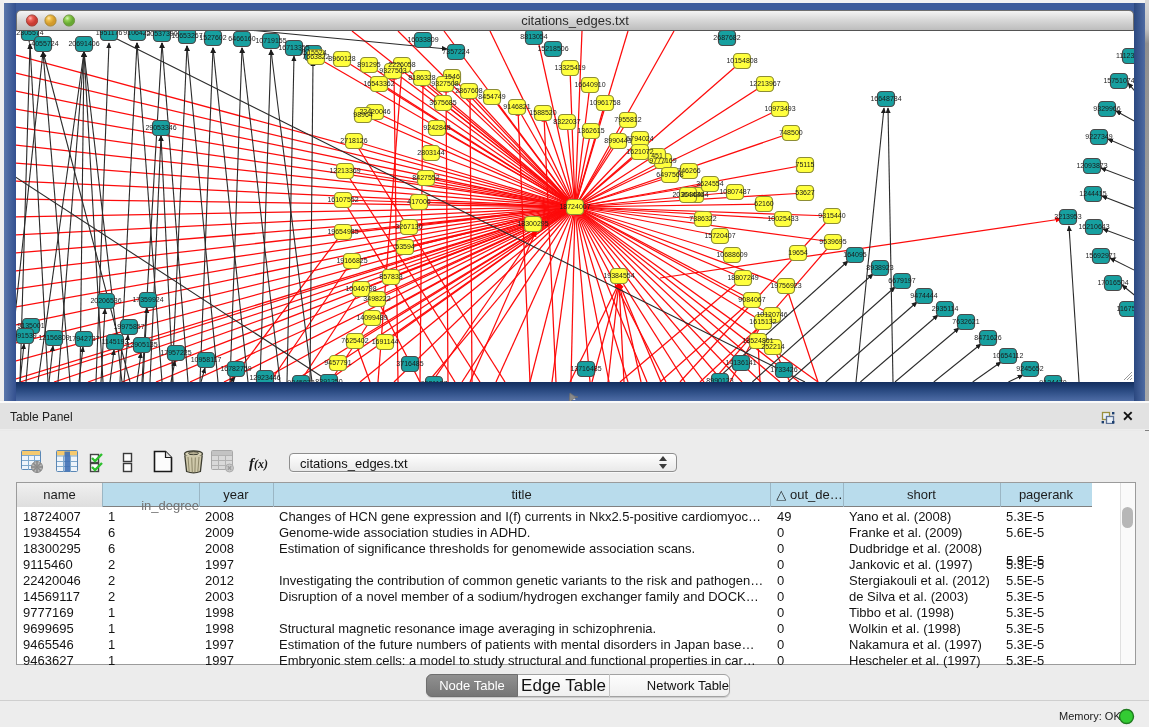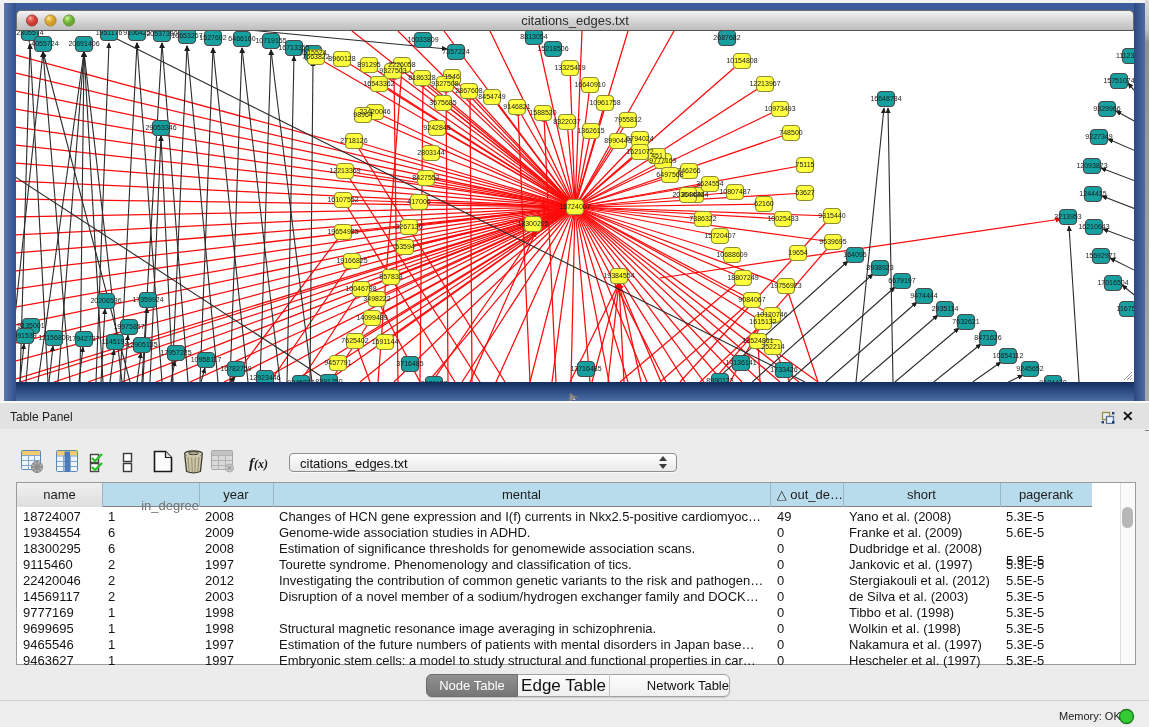--- a/index.html
+++ b/index.html
@@ -654,22 +654,22 @@
 <div class="abs" style="left:17px;top:483px;width:85px;height:24px;background:linear-gradient(180deg,#f0f0f0,#dedede)"></div>
 <div class="abs" style="top:483px;height:24px;left:102px;width:0;border-left:1px solid #9bb6c4"></div>
 <div class="abs" style="top:483px;height:24px;left:199px;width:0;border-left:1px solid #9bb6c4"></div>
 <div class="abs" style="top:483px;height:24px;left:273px;width:0;border-left:1px solid #9bb6c4"></div>
 <div class="abs" style="top:483px;height:24px;left:770px;width:0;border-left:1px solid #9bb6c4"></div>
 <div class="abs" style="top:483px;height:24px;left:843px;width:0;border-left:1px solid #9bb6c4"></div>
 <div class="abs" style="top:483px;height:24px;left:1000px;width:0;border-left:1px solid #9bb6c4"></div>
 <div class="abs" style="top:487px;font-size:13px;color:#1c1c1c;left:17px;width:85px;text-align:center">name</div>
 <div class="abs" style="top:498px;font-size:13px;color:#737373;left:102px;width:97px;text-align:right">in_degree</div>
 <div class="abs" style="top:487px;font-size:13px;color:#1c1c1c;left:199px;width:74px;text-align:center">year</div>
-<div class="abs" style="top:487px;font-size:13px;color:#1c1c1c;left:273px;width:497px;text-align:center">mental</div>
-<div class="abs" style="top:487px;font-size:13px;color:#1c1c1c;left:770px;width:73px;text-align:right;padding-left:6px">△ out_de…</div>
+<div class="abs" style="top:487px;font-size:13px;color:#1c1c1c;left:273px;width:497px;text-align:center">title</div>
+<div class="abs" style="top:487px;font-size:13px;color:#1c1c1c;left:770px;width:73px;text-align:center;padding-left:6px">△ out_de…</div>
 <div class="abs" style="top:487px;font-size:13px;color:#1c1c1c;left:843px;width:157px;text-align:center">short</div>
 <div class="abs" style="top:487px;font-size:13px;color:#1c1c1c;left:1000px;width:92px;text-align:center">pagerank</div>
 
 <div class="abs" style="left:0;top:0;width:1119px;height:727px;font-size:13px;color:#141414">
 <div style="position:absolute;top:509px;left:0;width:1100px;height:16px">
       <span style="position:absolute;left:23px;top:0;white-space:nowrap">18724007</span>
       <span style="position:absolute;left:108px;top:0;white-space:nowrap">1</span>
       <span style="position:absolute;left:205px;top:0;white-space:nowrap">2008</span>
       <span style="position:absolute;left:279px;top:0;white-space:nowrap">Changes of HCN gene expression and I(f) currents in Nkx2.5-positive cardiomyoc…</span>
       <span style="position:absolute;left:777px;top:0;white-space:nowrap">49</span>
@@ -691,21 +691,20 @@
       <span style="position:absolute;left:205px;top:0;white-space:nowrap">2008</span>
       <span style="position:absolute;left:279px;top:0;white-space:nowrap">Estimation of significance thresholds for genomewide association scans.</span>
       <span style="position:absolute;left:777px;top:0;white-space:nowrap">0</span>
       <span style="position:absolute;left:849px;top:0;white-space:nowrap">Dudbridge et al. (2008)</span>
       <span style="position:absolute;left:1006px;top:12px;white-space:nowrap">5.9E-5</span>
     </div>
     <div style="position:absolute;top:557px;left:0;width:1100px;height:16px">
       <span style="position:absolute;left:23px;top:0;white-space:nowrap">9115460</span>
       <span style="position:absolute;left:108px;top:0;white-space:nowrap">2</span>
       <span style="position:absolute;left:205px;top:0;white-space:nowrap">1997</span>
-      <span style="position:absolute;left:279px;top:0;white-space:nowrap">Tourette syndrome. Phenomenology and classification of tics.</span>
       <span style="position:absolute;left:777px;top:0;white-space:nowrap">0</span>
       <span style="position:absolute;left:849px;top:0;white-space:nowrap">Jankovic et al. (1997)</span>
       <span style="position:absolute;left:1006px;top:0;white-space:nowrap">5.3E-5</span>
     </div>
     <div style="position:absolute;top:573px;left:0;width:1100px;height:16px">
       <span style="position:absolute;left:23px;top:0;white-space:nowrap">22420046</span>
       <span style="position:absolute;left:108px;top:0;white-space:nowrap">2</span>
       <span style="position:absolute;left:205px;top:0;white-space:nowrap">2012</span>
       <span style="position:absolute;left:279px;top:0;white-space:nowrap">Investigating the contribution of common genetic variants to the risk and pathogen…</span>
       <span style="position:absolute;left:777px;top:0;white-space:nowrap">0</span>

